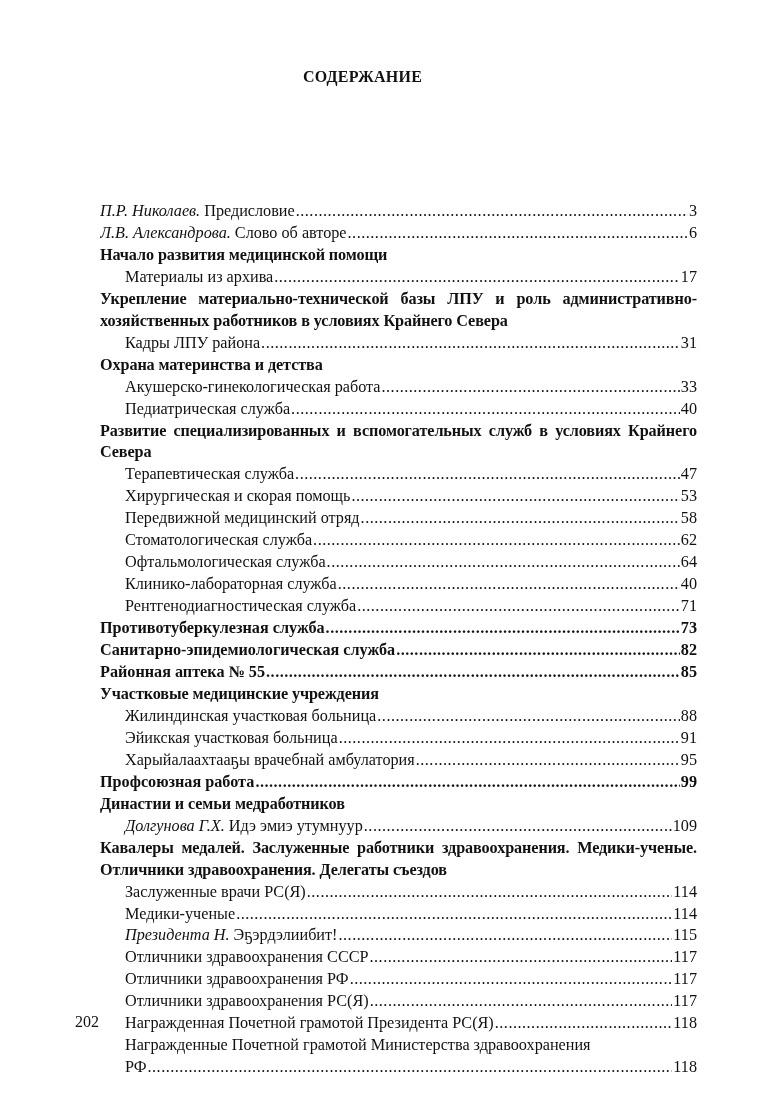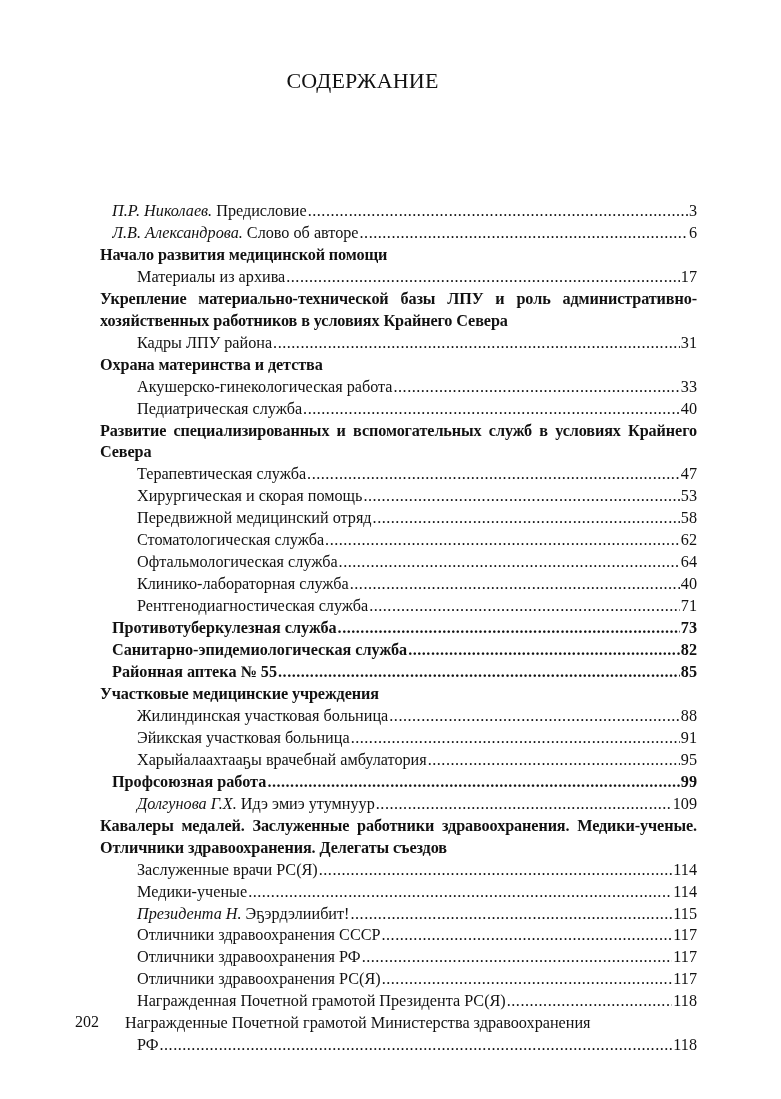--- a/index.html
+++ b/index.html
@@ -3,27 +3,27 @@
 <meta charset="utf-8">
 <style>
   html, body { margin: 0; padding: 0; background: #ffffff; }
   body {
     width: 781px; height: 1099px; position: relative; overflow: hidden;
     font-family: "Liberation Serif", "DejaVu Serif", serif;
     color: #111111;
   }
   .page-title {
     position: absolute; top: 68px; left: 0; width: 725px;
-    text-align: center; font-weight: normal; font-size: 22px; letter-spacing: 0.2px;
+    text-align: center; font-weight: bold; font-size: 16px; letter-spacing: 0.2px;
   }
   .toc {
     position: absolute; top: 201px; left: 100px; width: 597px;
     font-size: 16.2px; line-height: 21.95px;
   }
-  .entry { display: flex; align-items: flex-start; white-space: nowrap; overflow: hidden; margin-left: 12px; }
+  .entry { display: flex; align-items: flex-start; white-space: nowrap; overflow: hidden; }
   .entry.indent { padding-left: 25px; }
   .entry .label { flex: 0 0 auto; }
   .entry .leader {
     flex: 1 1 auto; overflow: hidden; white-space: nowrap;
     margin: 0 1px; letter-spacing: 0.5px;
   }
   .entry .leader::after {
     content: "..................................................................................................................................................................................................................................................................................";
   }
   .entry .page { flex: 0 0 auto; }
@@ -144,20 +144,21 @@
     <div class="entry indent">
       <span class="label"><span>Харыйалаахтааҕы врачебнай амбулатория</span></span>
       <span class="leader"></span>
       <span class="page">95</span>
     </div>
     <div class="entry section">
       <span class="label"><span>Профсоюзная работа</span></span>
       <span class="leader"></span>
       <span class="page">99</span>
     </div>
+    <div class="section-head">Династии и семьи медработников</div>
     <div class="entry indent">
       <span class="label"><span class="author">Долгунова Г.Х.</span><span> Идэ эмиэ утумнуур</span></span>
       <span class="leader"></span>
       <span class="page">109</span>
     </div>
     <div class="section-head">Кавалеры медалей. Заслуженные работники здравоохранения. Медики-ученые. Отличники здравоохранения. Делегаты съездов</div>
     <div class="entry indent">
       <span class="label"><span>Заслуженные врачи РС(Я)</span></span>
       <span class="leader"></span>
       <span class="page">114</span>

